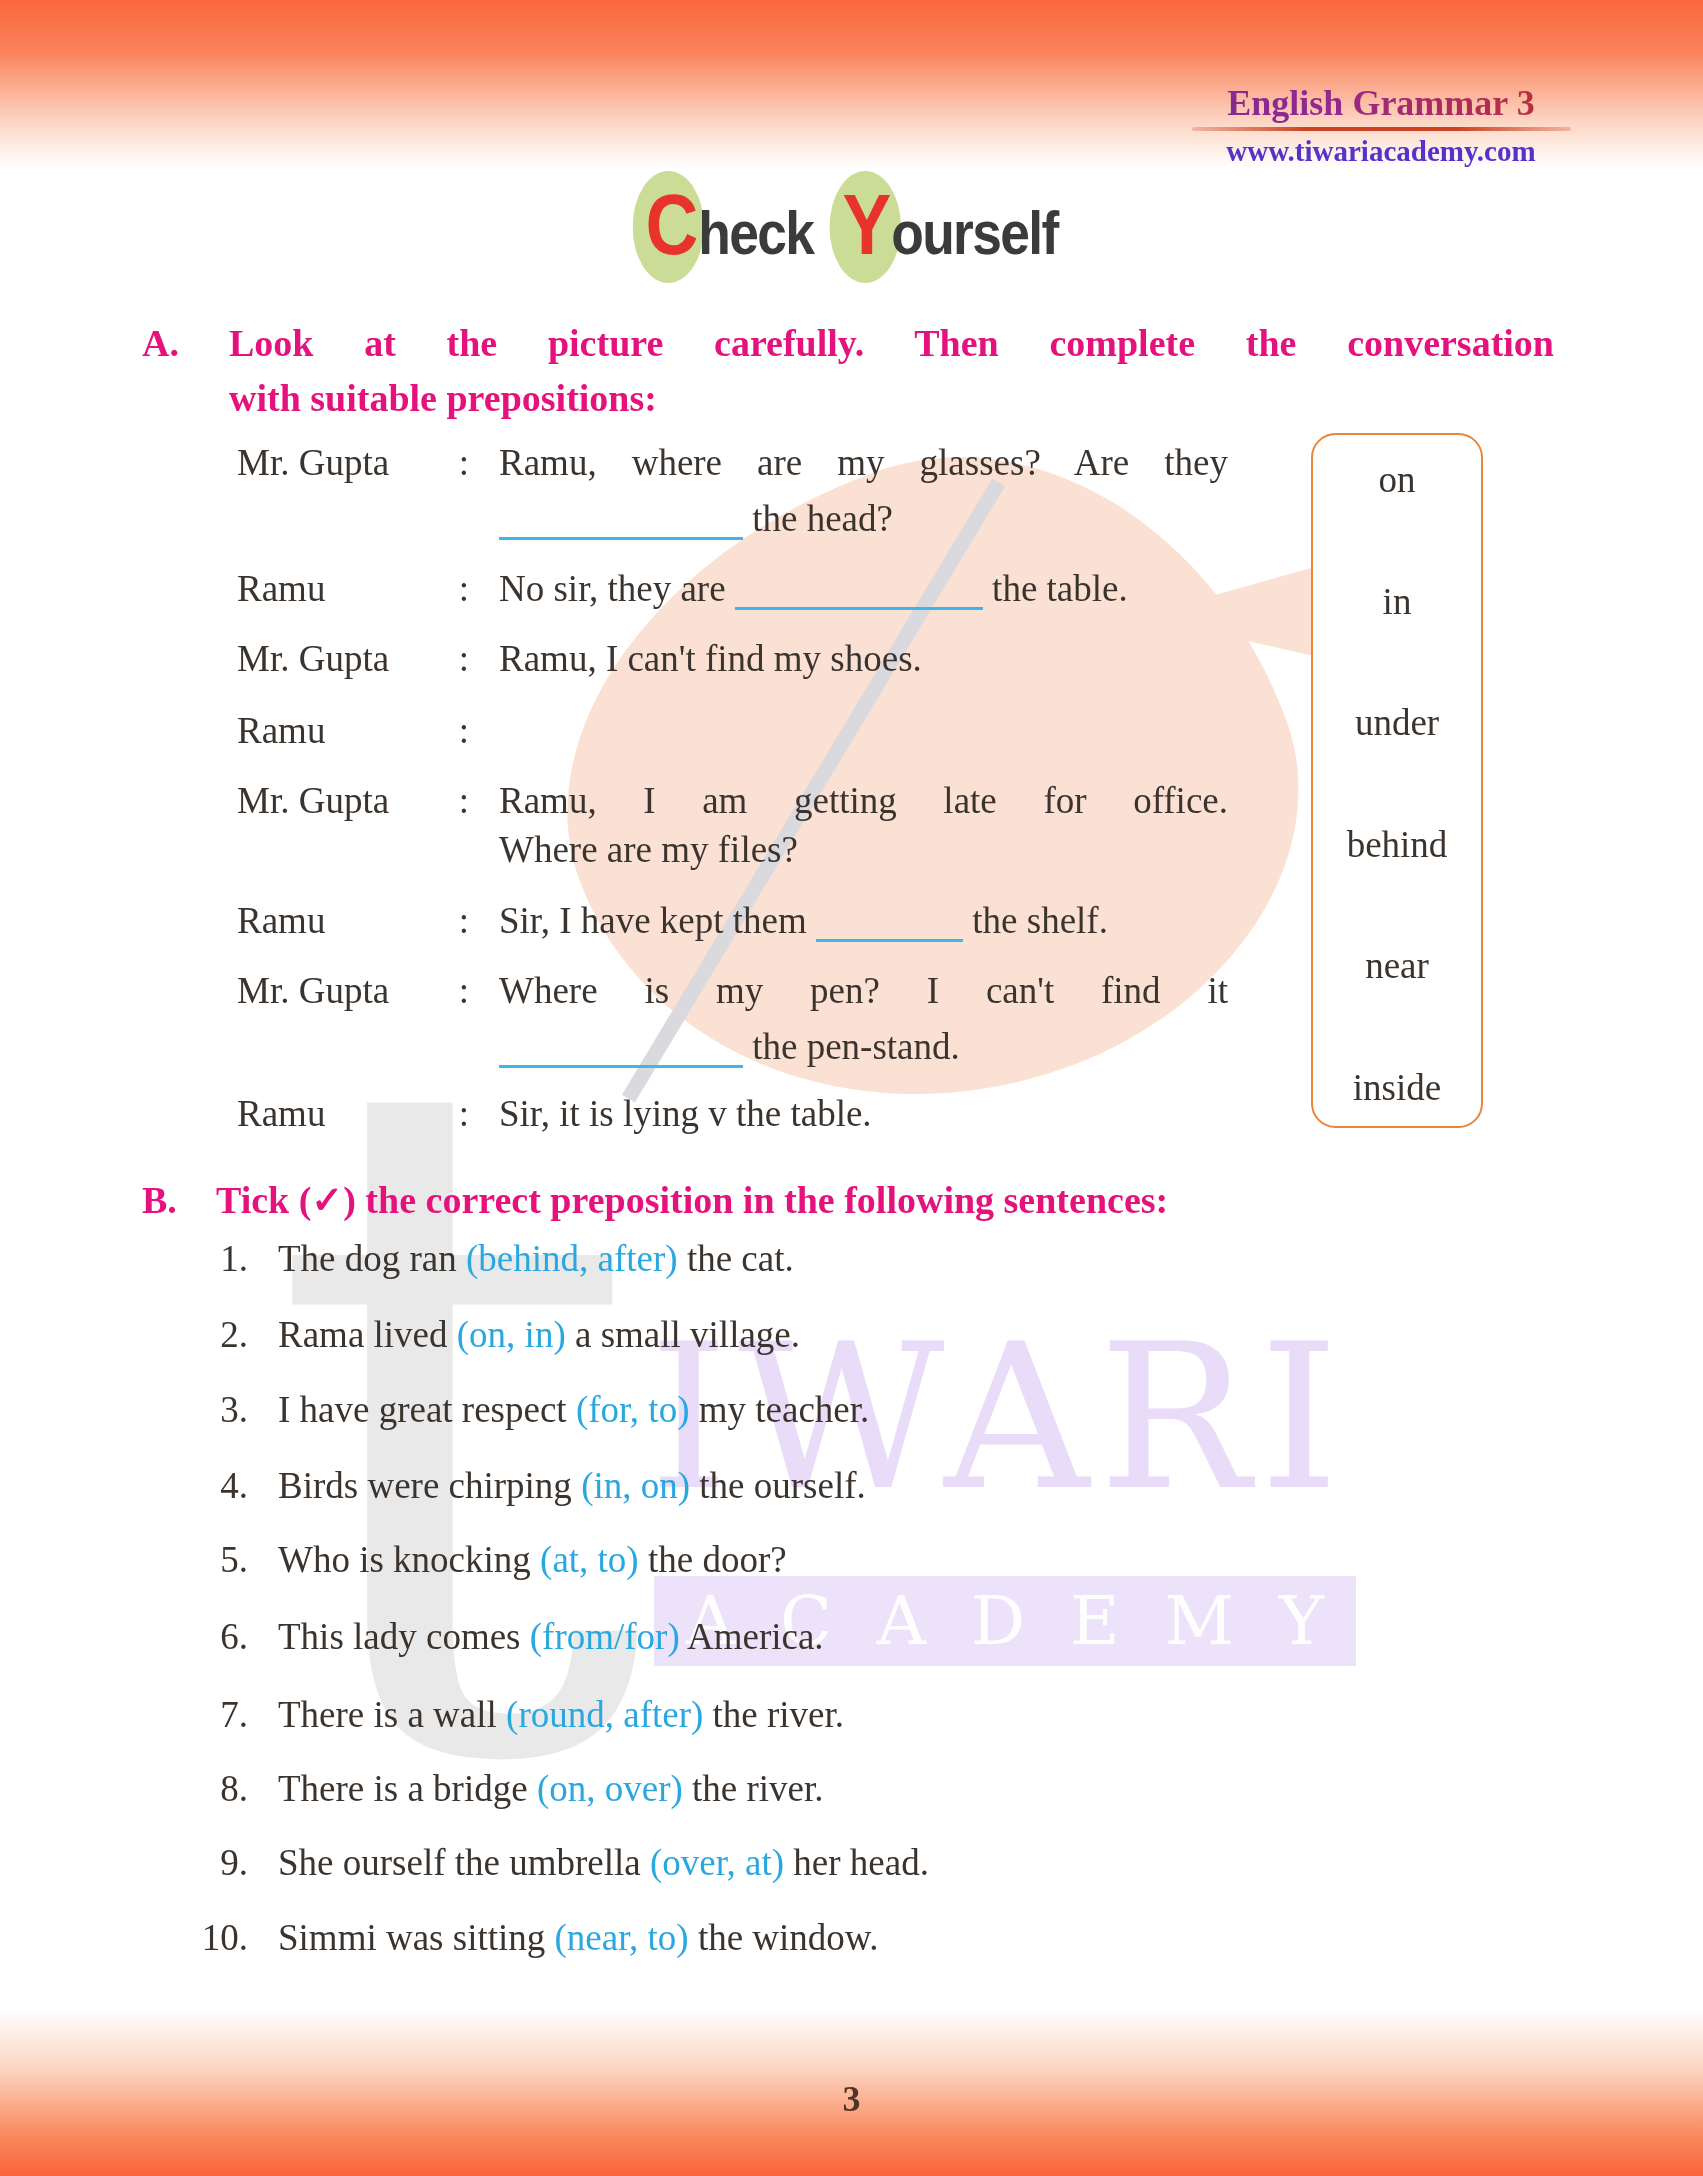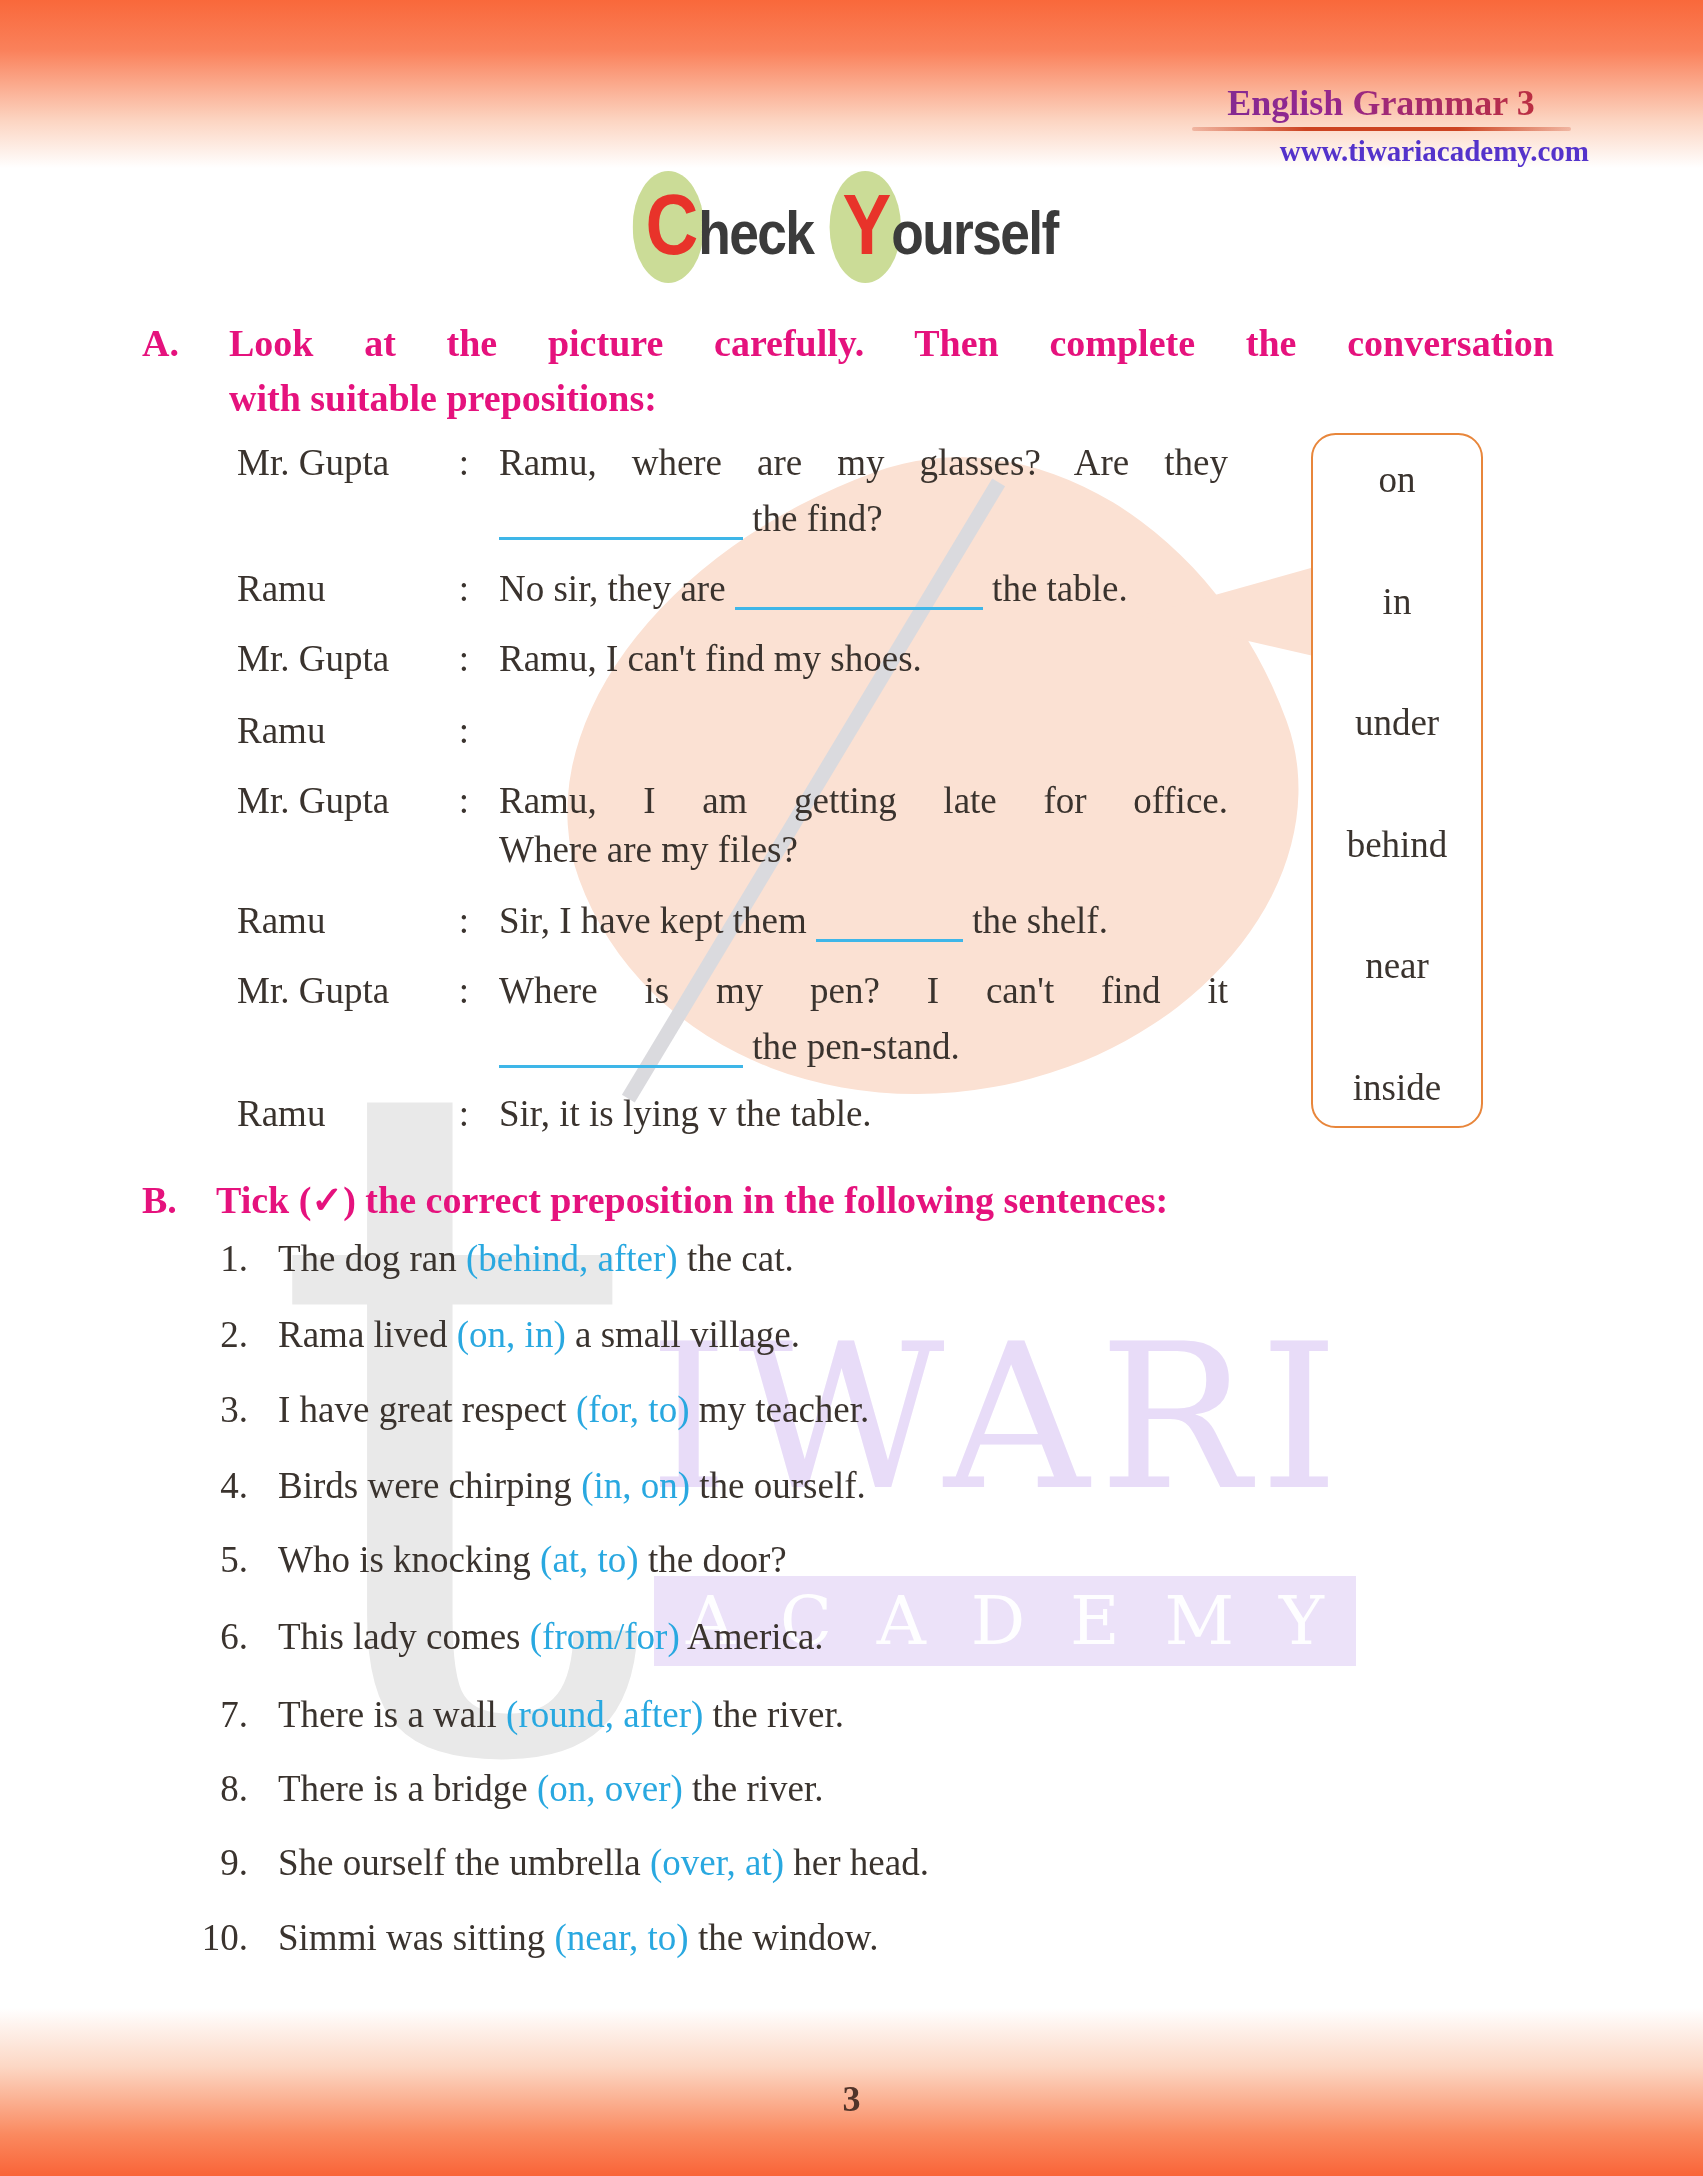--- a/index.html
+++ b/index.html
@@ -24,21 +24,21 @@
   .wm-academy{left:654px;top:1576px;width:702px;height:90px;background:#ece2f9;
     display:flex;justify-content:space-between;align-items:center;padding:0 32px;box-sizing:border-box;}
   .wm-academy span{font-family:"DejaVu Serif",serif;font-size:68px;color:rgba(255,255,255,.95);line-height:90px;}
   
   .header{position:absolute;left:1173px;top:70px;width:416px;text-align:center;z-index:2;}
   .hdr-title{font-size:36px;font-weight:bold;line-height:42px;
     background:linear-gradient(90deg,#7c2b93 0%,#93278f 35%,#c5302e 100%);
     -webkit-background-clip:text;background-clip:text;color:transparent;margin-top:12px;}
   .hdr-rule{width:379px;height:3.8px;margin:2.8px auto 3.8px auto;border-radius:1.9px;
     background:linear-gradient(90deg,rgba(204,68,34,.25),#cc4422 30%,#cc4422 70%,rgba(204,68,34,.25));}
-  .hdr-url{font-size:29px;font-weight:bold;color:#5433cb;line-height:34px;text-align:right;}
+  .hdr-url{font-size:29px;font-weight:bold;color:#5433cb;line-height:34px;}
   
   .title{position:absolute;left:0;top:182px;width:1703px;display:flex;justify-content:center;
     align-items:baseline;gap:34px;z-index:2;transform:scaleX(.86);
     font-family:"Liberation Sans","DejaVu Sans",sans-serif;font-weight:bold;}
   .t-word{position:relative;display:inline-flex;align-items:baseline;}
   .t-ellipse{position:absolute;left:-15px;top:-11.4px;width:83px;height:112px;border-radius:50%;
     background:#cbdc97;z-index:0;}
   .t-big{font-size:85px;line-height:1;color:#e8332a;position:relative;z-index:1;}
   .t-rest{font-size:62px;line-height:1;color:#3b3b3b;letter-spacing:-1.9px;position:relative;z-index:1;}
   
@@ -122,21 +122,21 @@
 
     <div class="dialog-row justify" style="top:440px;">
       <span class="d-speaker">Mr. Gupta</span>
       <span class="d-colon">:</span>
       <span class="d-text">Ramu, where are my glasses? Are they</span>
     </div>
 
     <div class="dialog-row" style="top:496px;">
       <span class="d-speaker"></span>
       <span class="d-colon"></span>
-      <span class="d-text"><span class="blank" style="width:244px;"></span><span> the find?</span></span>
+      <span class="d-text"><span class="blank" style="width:244px;"></span><span> the head?</span></span>
     </div>
 
     <div class="dialog-row" style="top:566px;">
       <span class="d-speaker">Ramu</span>
       <span class="d-colon">:</span>
       <span class="d-text"><span>No sir, they are </span><span class="blank" style="width:248px;"></span><span> the table.</span></span>
     </div>
 
     <div class="dialog-row" style="top:636px;">
       <span class="d-speaker">Mr. Gupta</span>

